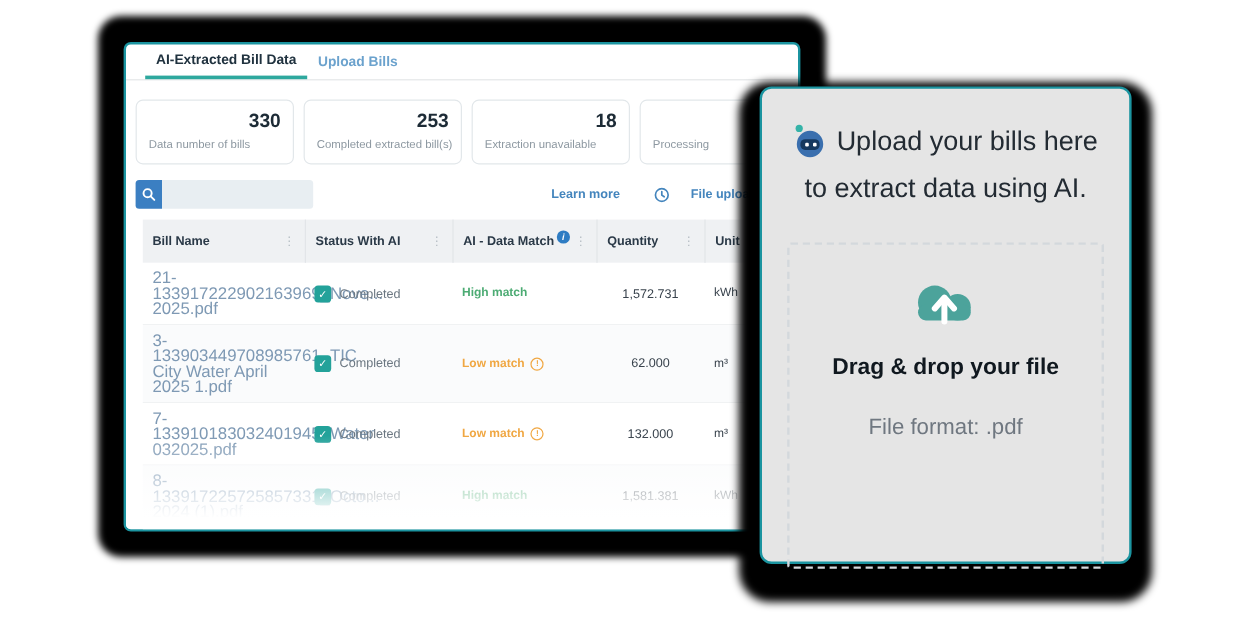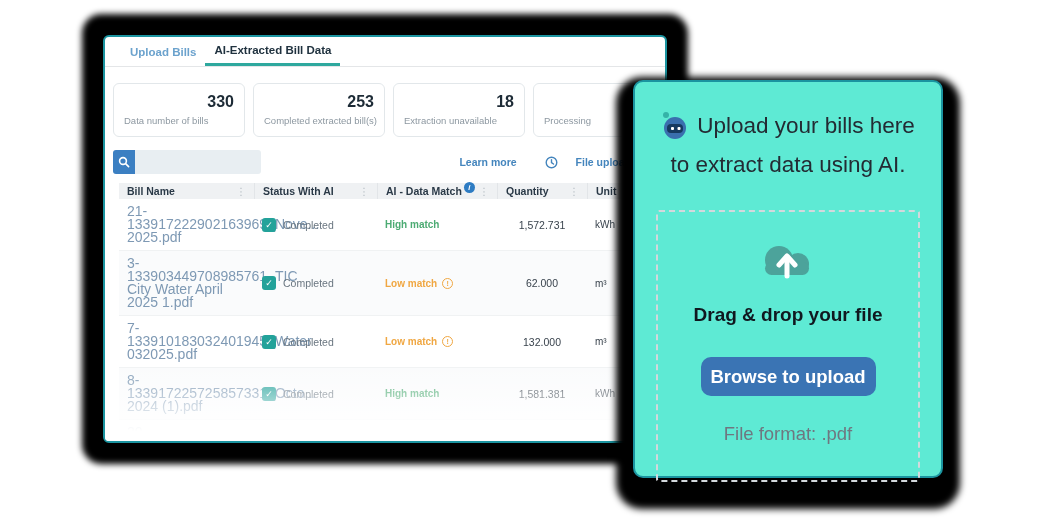--- a/index.html
+++ b/index.html
@@ -37,21 +37,21 @@
 
   .toolbar{display:flex;align-items:center;margin:4px 10px 9px 8px;}
   .search{display:flex;align-items:stretch;height:24px;}
   .search-btn{width:22px;background:var(--search-blue);border:none;border-radius:3px 0 0 3px;display:flex;align-items:center;justify-content:center;cursor:pointer;}
   .search-input{width:126px;border:none;background:#e8eef2;border-radius:0 3px 3px 0;font-size:10.5px;padding:0 6px;color:#3c4650;outline:none;}
   .toolbar-links{margin-left:auto;display:flex;align-items:center;gap:18px;padding-right:24px;}
   .toolbar-link{font-size:10.5px;font-weight:bold;color:var(--link-blue);text-decoration:none;cursor:pointer;white-space:nowrap;}
   .clock-icon{display:flex;align-items:center;margin-left:10px;}
 
   .table{margin-left:14px;width:546px;font-size:10.5px;}
-  .thead{display:flex;background:#eff1f3;height:16px;align-items:center;font-weight:bold;color:#2a3947;}
+  .thead{display:flex;background:#eff1f3;height:36px;align-items:center;font-weight:bold;color:#2a3947;}
   .th{display:flex;align-items:center;height:100%;padding-left:8px;}
   .th + .th{border-left:1px solid #e2e5e8;}
   .kebab{margin-left:auto;margin-right:8px;color:#b4bcc3;font-size:10px;font-weight:normal;cursor:pointer;}
   .info-badge{width:11px;height:11px;border-radius:50%;background:var(--info-blue);color:#fff;font-size:7.5px;font-weight:bold;display:inline-flex;align-items:center;justify-content:center;position:relative;top:-4px;margin-left:2px;font-style:italic;}
   .c-name{width:135px;min-width:135px;}
   .c-status{width:123px;min-width:123px;}
   .c-match{width:120px;min-width:120px;}
   .c-qty{width:90px;min-width:90px;text-align:center;}
   .c-unit{width:78px;min-width:78px;}
 
@@ -66,22 +66,22 @@
   .match-cell.high{color:var(--high-green);}
   .match-cell.low{color:var(--low-orange);}
   .warn-icon{width:11px;height:11px;border:1.3px solid var(--low-orange);border-radius:50%;color:var(--low-orange);font-size:7px;font-weight:bold;display:inline-flex;align-items:center;justify-content:center;}
   .qty-cell{color:#39434d;}
   .unit-cell{color:#39434d;font-size:10px;}
 
   .fade-overlay{position:absolute;left:0;right:0;bottom:0;height:78px;background:linear-gradient(to bottom,rgba(255,255,255,0),#ffffff 88%);pointer-events:none;}
 
   
   .upload-card{
-    position:absolute;left:633px;top:80px;width:310px;height:398px;
-    background:#5eead4;border:2.5px solid var(--teal-border);border-radius:10px;
+    position:absolute;left:633px;top:72px;width:310px;height:398px;
+    background:#e5e5e5;border:2.5px solid var(--teal-border);border-radius:10px;
     box-shadow:0 14px 7px 17px #000;
     padding:24px 21px;
   }
   .upload-headline{font-size:22.5px;color:#232b33;font-weight:500;text-align:center;line-height:39px;}
   .headline-line1{display:flex;align-items:center;justify-content:center;gap:9px;}
   .robot{position:relative;width:27px;height:27px;display:inline-block;}
   .robot-antenna{position:absolute;left:2px;top:0;width:6px;height:6px;border-radius:50%;background:#35b3a8;}
   .robot-head{position:absolute;left:3px;top:5px;width:22px;height:22px;border-radius:50%;background:#3a6fae;}
   .robot-visor{position:absolute;left:3px;top:6.5px;width:16px;height:9px;background:#16395f;border-radius:4px;}
   .robot-visor::before{content:"";position:absolute;left:3.5px;top:3px;width:3px;height:3px;background:#fff;border-radius:1px;box-shadow:6.5px 0 0 #fff;}
@@ -92,22 +92,22 @@
   .format-text{margin-top:27px;font-size:18.5px;color:#6f7780;}
 </style>
 </head>
 <body>
 
 <div class="stage">
 
   <section class="main-card">
 
     <div class="tabbar">
+      <div class="tab active">AI-Extracted Bill Data</div>
       <div class="tab inactive">Upload Bills</div>
-      <div class="tab active">AI-Extracted Bill Data</div>
     </div>
 
     <div class="stats">
       <div class="stat-card">
         <div class="stat-value">330</div>
         <div class="stat-label">Data number of bills</div>
       </div>
       <div class="stat-card">
         <div class="stat-value">253</div>
         <div class="stat-label">Completed extracted bill(s)</div>
@@ -256,18 +256,17 @@
 
     <div class="dropzone">
       <svg width="64" height="52" viewBox="0 0 64 52">
         <circle cx="23" cy="24" r="14" fill="#4ca39b"></circle>
         <circle cx="42" cy="28" r="11" fill="#4ca39b"></circle>
         <rect x="9" y="26" width="44" height="13" rx="6.5" fill="#4ca39b"></rect>
         <line x1="31" y1="40" x2="31" y2="22" stroke="#fff" stroke-width="5" stroke-linecap="round"></line>
         <path d="M23 29l8-9 8 9" fill="none" stroke="#fff" stroke-width="5" stroke-linecap="round" stroke-linejoin="round"></path>
       </svg>
       <div class="dragdrop-text">Drag &amp; drop your file</div>
-      <button class="browse-btn">Browse to upload</button>
       <div class="format-text">File format: .pdf</div>
     </div>
   </aside>
 
 </div>
 
 </body></html>

